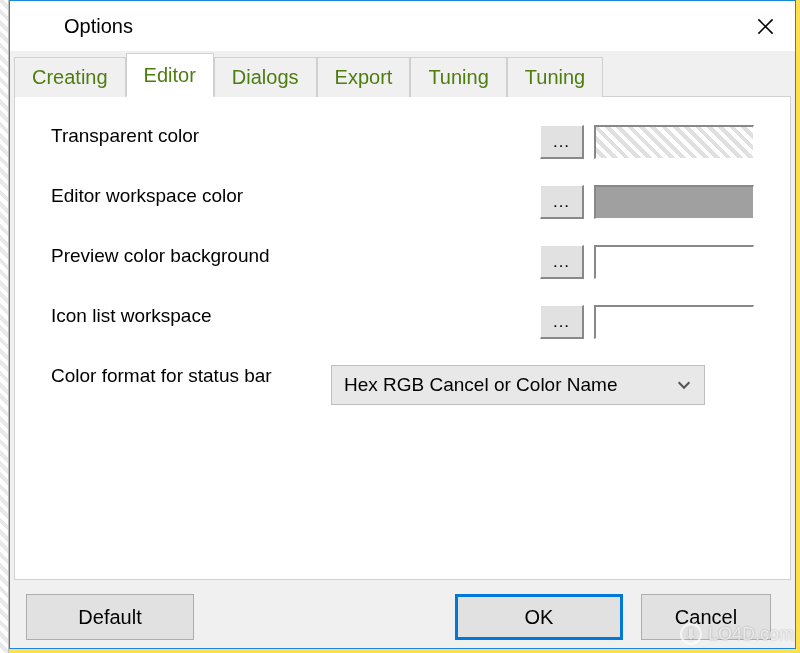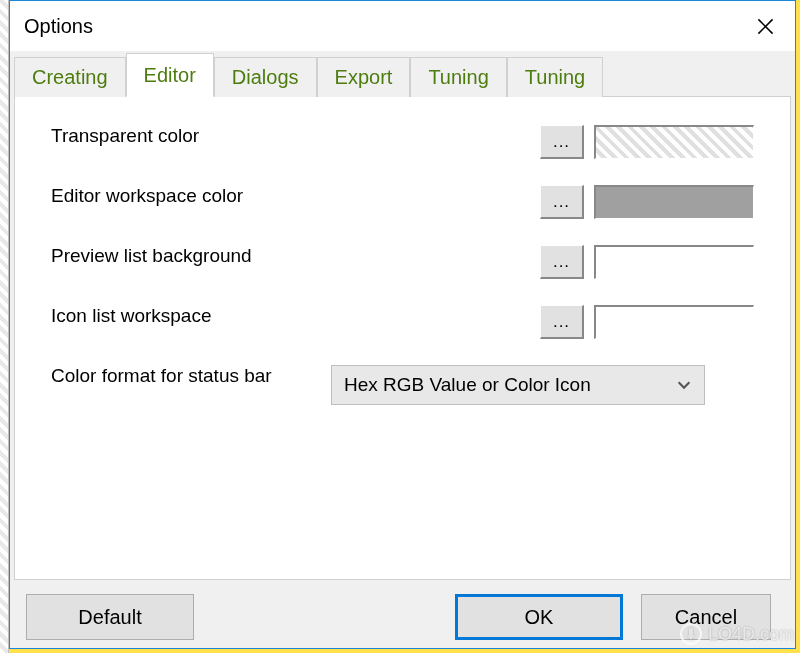--- a/index.html
+++ b/index.html
@@ -42,20 +42,21 @@
     display: flex;
     flex-direction: column;
   }
   .titlebar {
     height: 50px;
     padding: 0 0 0 14px;
     display: flex;
     align-items: center;
     justify-content: space-between;
     color: #000;
+    margin-left: 40px;
   }
   .title-text { font-size: 20px; }
   .close-btn {
     width: 60px;
     height: 100%;
     display: flex;
     align-items: center;
     justify-content: center;
     cursor: pointer;
   }
@@ -257,35 +258,35 @@
         <span class="swatch hatch"></span>
       </div>
 
       <div class="opt-row">
         <span class="opt-label">Editor workspace color</span>
         <span class="ellipsis-btn">...</span>
         <span class="swatch gray"></span>
       </div>
 
       <div class="opt-row">
-        <span class="opt-label">Preview list background</span>
+        <span class="opt-label">Preview color background</span>
         <span class="ellipsis-btn">...</span>
         <span class="swatch white"></span>
       </div>
 
       <div class="opt-row">
         <span class="opt-label">Icon list workspace</span>
         <span class="ellipsis-btn">...</span>
         <span class="swatch white"></span>
       </div>
 
       <div class="opt-row" style="height:72px;">
         <span class="opt-label" style="max-width:280px;">Color format for status bar</span>
         <div class="combo">
-          <span>Hex RGB Value or Color Icon</span>
+          <span>Hex RGB Cancel or Color Name</span>
           <svg viewBox="0 0 12 12">
             <polyline points="2,4 6,8 10,4" fill="none" stroke="#555" stroke-width="1.6"></polyline>
           </svg>
         </div>
       </div>
 
     </div>
 
     <div class="footer">
       <div class="btn">Default</div>

